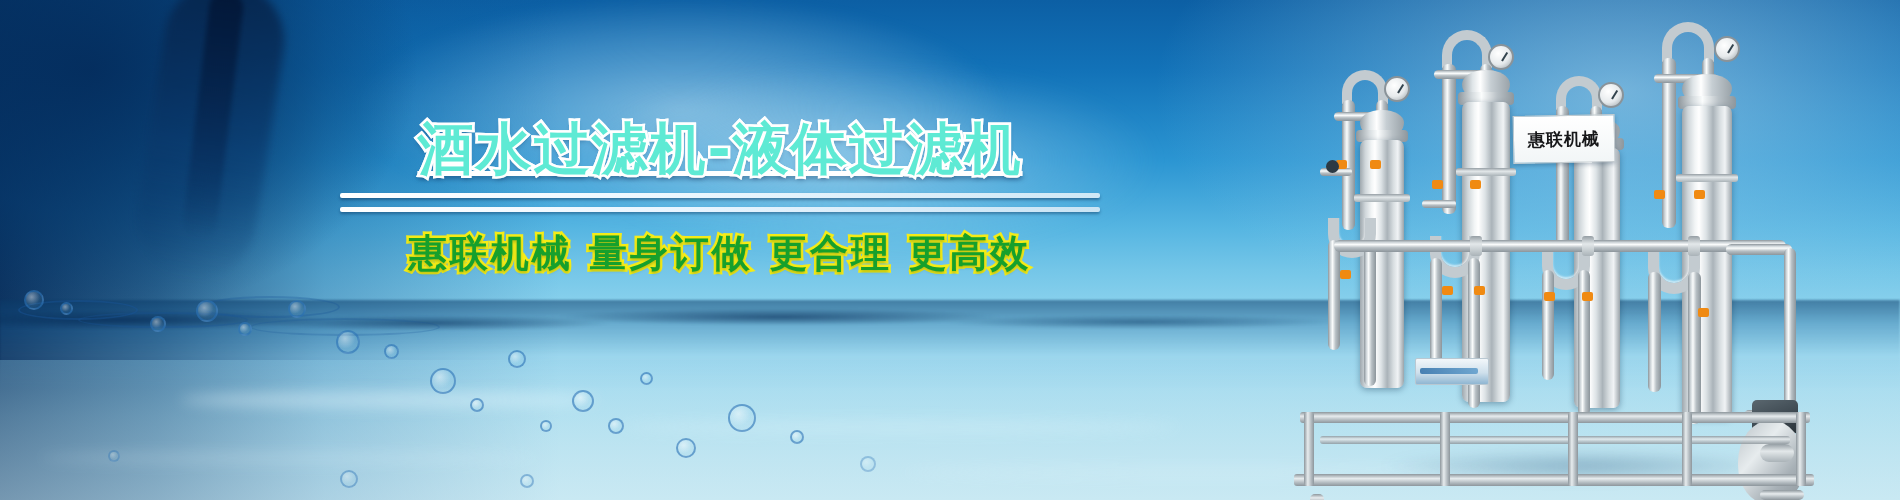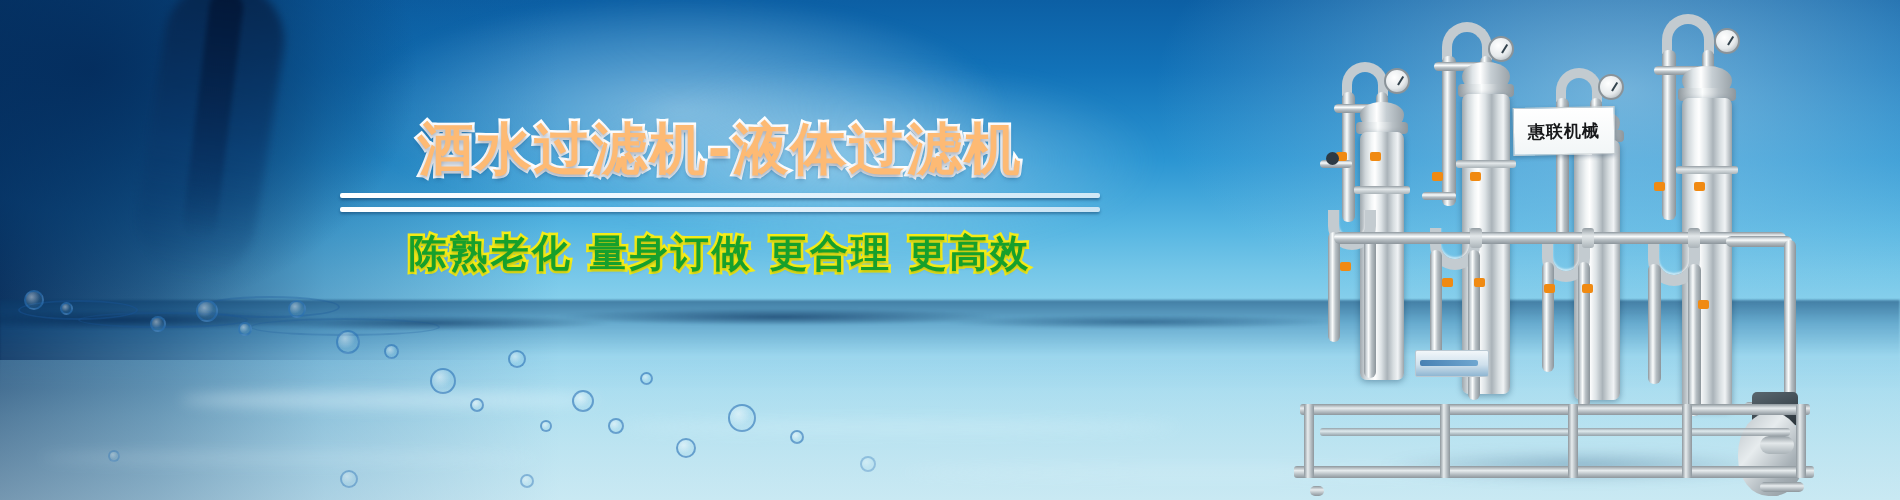--- a/index.html
+++ b/index.html
@@ -93,25 +93,26 @@
   }
 
   
   .text-block{
     position:absolute; left:330px; top:118px; width:780px;
     text-align:center;
     font-family:"DejaVu Sans","Liberation Sans",sans-serif;
   }
   .title{
     font-size:56px; font-weight:bold; letter-spacing:2px; line-height:1.12;
-    color:#fdba74;
+    color:#5eead4;
     -webkit-text-stroke:5px #ffffff;
     paint-order:stroke fill;
     text-shadow:0 3px 5px rgba(0,30,70,.38);
     white-space:nowrap;
+    text-decoration:underline;
   }
   .rule{
     margin:12px auto 0; width:760px; height:5px;
     background:linear-gradient(to right, #ffffff 0%, #eef8ff 40%, #cfe8f6 100%);
     box-shadow:0 2px 3px rgba(6,40,80,.45);
     border-radius:2px;
   }
   .subline{
     margin-top:10px;
     font-size:31px; font-weight:bold; letter-spacing:2px;
@@ -131,21 +132,21 @@
     margin-top:16px;
     font-size:38px; font-weight:bold; letter-spacing:3px;
     color:#16a02c;
     -webkit-text-stroke:5px #f5ec17;
     paint-order:stroke fill;
     text-shadow:0 2px 3px rgba(0,50,10,.25);
     white-space:nowrap;
   }
 
   
-  .machine{ position:absolute; left:1290px; top:0px; width:610px; height:364px; }
+  .machine{ position:absolute; left:1290px; top:8px; width:610px; height:364px; }
   .vessel{ position:absolute; border-radius:7px;
     background:linear-gradient(to right,
       #9fa8ae 0%, #cfd6da 12%, #f2f5f6 26%, #ffffff 34%,
       #dde3e6 48%, #aab3b9 62%, #d8dee1 76%, #f0f3f5 86%, #9aa3a9 100%);
     box-shadow:0 2px 6px rgba(10,40,70,.35);
   }
   .dome{ position:absolute; border-radius:50% 50% 14px 14px;
     background:linear-gradient(to right, #98a1a7 0%, #dfe5e8 22%, #ffffff 38%, #c6ced3 60%, #9aa3a9 100%);
   }
   .cap{ position:absolute; border-radius:4px;
@@ -254,21 +255,21 @@
   <div class="bubble" style="left:790px;top:430px;width:14px;height:14px;"></div>
   <div class="bubble" style="left:340px;top:470px;width:18px;height:18px;opacity:.7;"></div>
   <div class="bubble" style="left:520px;top:474px;width:14px;height:14px;opacity:.7;"></div>
   <div class="bubble" style="left:108px;top:450px;width:12px;height:12px;opacity:.6;"></div>
   <div class="bubble" style="left:860px;top:456px;width:16px;height:16px;opacity:.55;"></div>
 
   <div class="text-block">
     <div class="title">酒水过滤机-液体过滤机</div>
     <div class="rule"></div>
     <div class="rule2"></div>
-    <div class="tagline">陈熟老化 量身订做 更合理 更高效</div>
+    <div class="tagline">惠联机械 量身订做 更合理 更高效</div>
   </div>
 
   <div class="shadow-floor"></div>
   <div class="machine">
 
     <div class="tbend" style="left:52px;top:62px;width:46px;height:34px;"></div>
     <div class="pipe" style="left:52px;top:92px;width:13px;height:130px;"></div>
     <div class="pipe" style="left:86px;top:92px;width:12px;height:28px;"></div>
     <div class="gauge" style="left:94px;top:68px;"></div>
     <div class="pipe-h" style="left:44px;top:104px;width:58px;height:9px;"></div>

